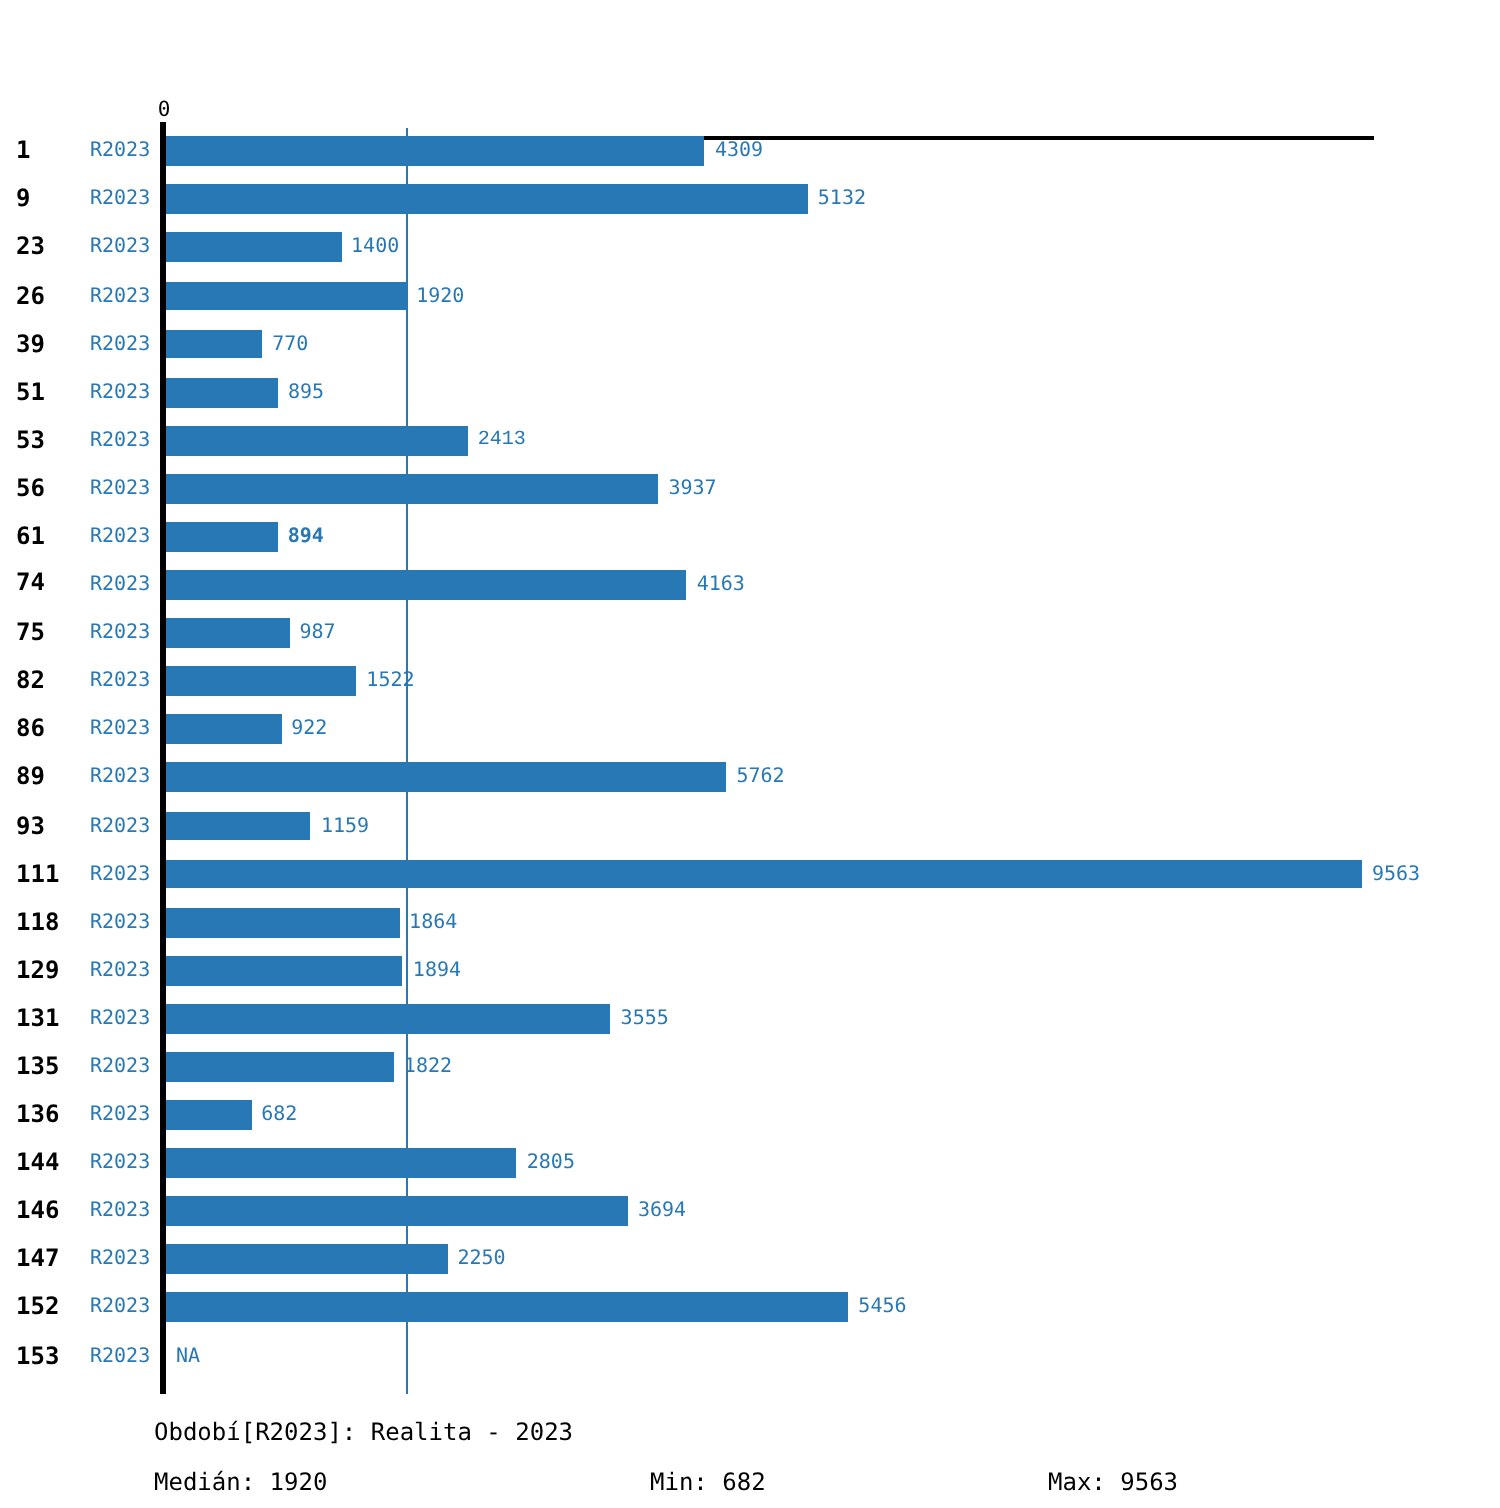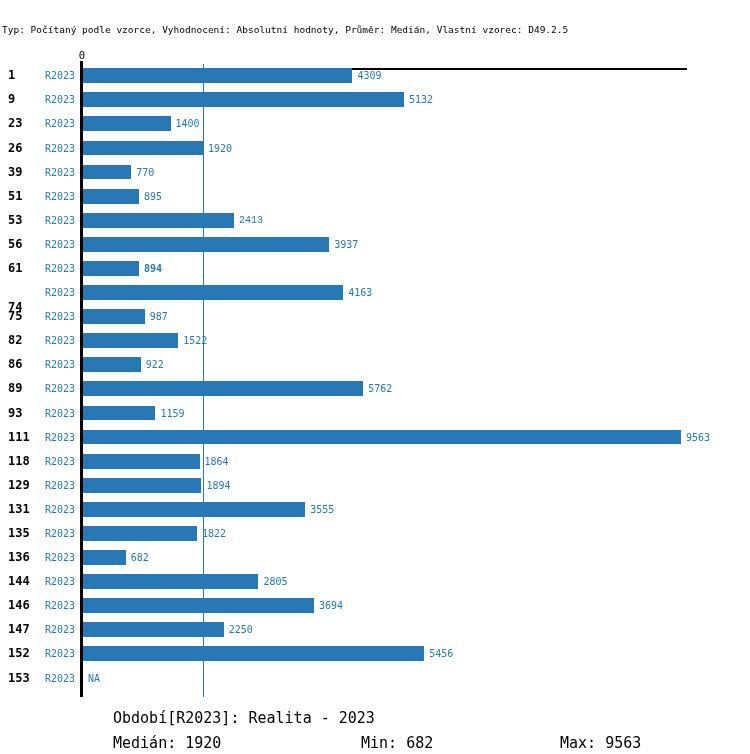--- a/index.html
+++ b/index.html
@@ -75,30 +75,28 @@
     z-index: 1;
   }
   .bar-value {
     position: absolute;
     font-size: 10px;
     line-height: 15px;
     white-space: nowrap;
   }
   .footer-text {
     position: absolute;
-    font-size: 15px;
-    white-space: nowrap;
-    margin-left: 36px;
+    font-size: 12px;
+    white-space: nowrap;
   }
 </style>
 </head>
 <body>
 
 <div class="page">
-  <div class="chart-subtitle">Typ: Počítaný podle vzorce, Vyhodnocení: Absolutní hodnoty, Průměr: Medián, Vlastní vzorec: D49.2.5</div>
 
   <div class="zero-label">0</div>
   <div class="axis-top"></div>
   <div class="axis-left"></div>
   <div class="median-line" style="background: rgb(39, 120, 181);"></div>
 
   <div id="rows">
       <div>
         <span class="row-cat" style="top: 68.3px;">1</span>
         <span class="row-series" style="top: 68.3px; color: rgb(39, 120, 181);">R2023</span>
@@ -147,21 +145,21 @@
         <div class="bar" style="top: 236.93px; left: 83px; width: 246.191px; background: rgb(39, 120, 181);"></div>
         <span class="bar-value" style="top: 236.93px; left: 334.191px; color: rgb(39, 120, 181);">3937</span>
       </div>
       <div>
         <span class="row-cat" style="top: 261.02px;">61</span>
         <span class="row-series" style="top: 261.02px; color: rgb(39, 120, 181);">R2023</span>
         <div class="bar" style="top: 261.02px; left: 83px; width: 55.9042px; background: rgb(39, 120, 181);"></div>
         <span class="bar-value" style="top: 261.02px; left: 143.904px; color: rgb(39, 120, 181); font-weight: bold;">894</span>
       </div>
       <div>
-        <span class="row-cat" style="top: 300px; text-align: center;">74</span>
+        <span class="row-cat" style="top: 284px; text-align: center;">74</span>
         <span class="row-series" style="top: 285.11px; color: rgb(39, 120, 181);">R2023</span>
         <div class="bar" style="top: 285.11px; left: 83px; width: 260.324px; background: rgb(39, 120, 181);"></div>
         <span class="bar-value" style="top: 285.11px; left: 348.324px; color: rgb(39, 120, 181);">4163</span>
       </div>
       <div>
         <span class="row-cat" style="top: 309.2px;">75</span>
         <span class="row-series" style="top: 309.2px; color: rgb(39, 120, 181);">R2023</span>
         <div class="bar" style="top: 309.2px; left: 83px; width: 61.7198px; background: rgb(39, 120, 181);"></div>
         <span class="bar-value" style="top: 309.2px; left: 149.72px; color: rgb(39, 120, 181);">987</span>
       </div>

